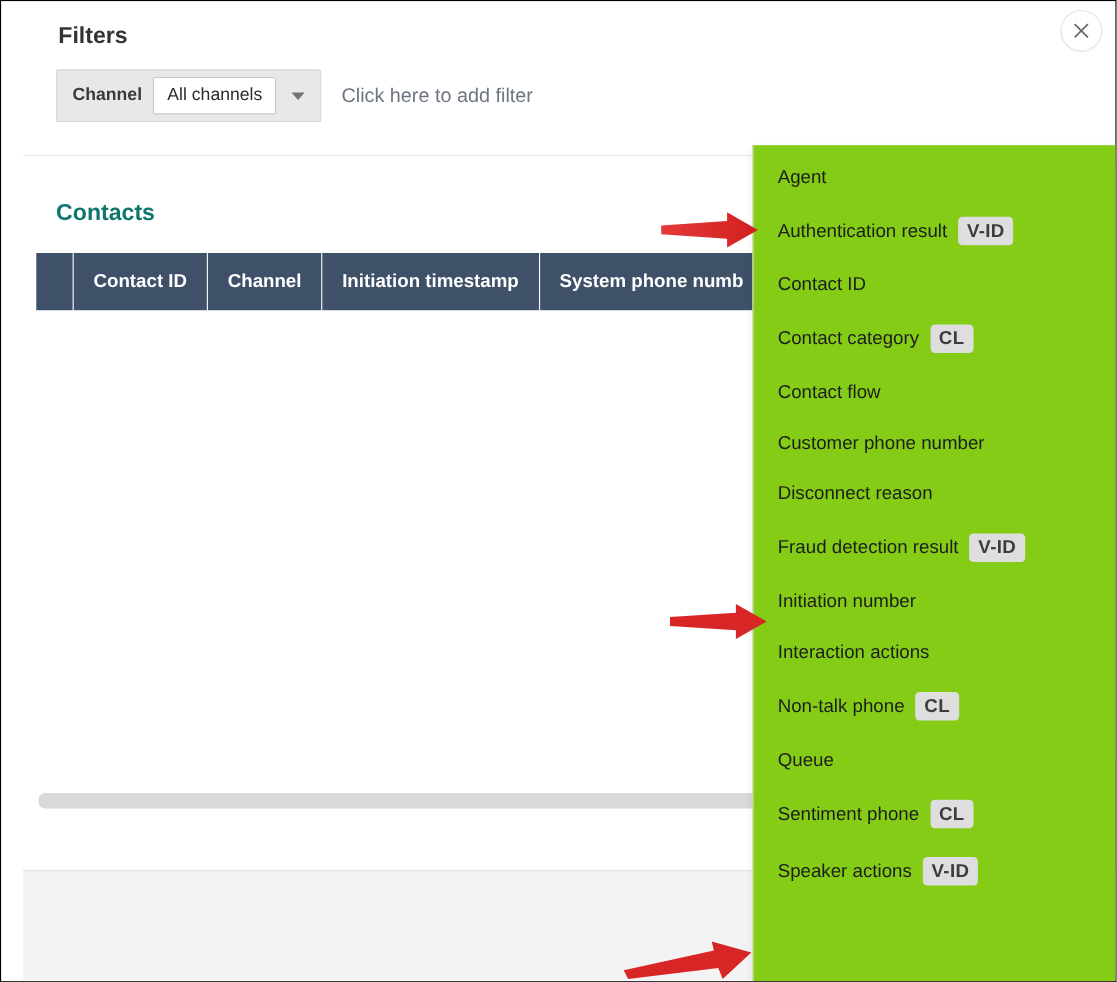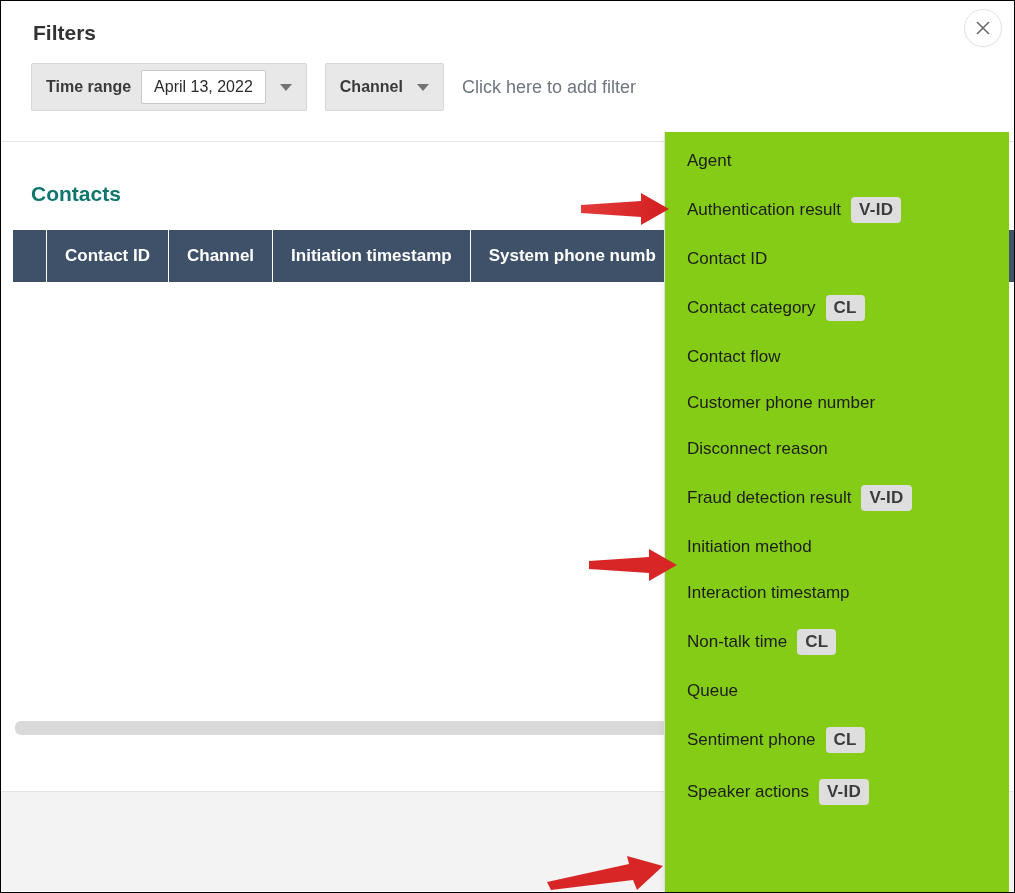--- a/index.html
+++ b/index.html
@@ -10,20 +10,21 @@
     width: 1015px;
     height: 893px;
     overflow: hidden;
     position: relative;
     border: 1px solid #000;
   }
   .panel {
     padding: 0;
     position: relative;
     height: 100%;
+    margin-left: 20px;
   }
   .filters-heading {
     font-size: 21px;
     font-weight: 700;
     color: #333;
     padding: 20px 30px 18px 32px;
   }
   .close-btn {
     position: absolute;
     top: 8px;
@@ -209,26 +210,22 @@
     <svg width="14" height="14" viewBox="0 0 14 14" stroke="#6a6a6a" stroke-width="1.6" fill="none">
       <line x1="1" y1="1" x2="13" y2="13"></line>
         <line x1="13" y1="1" x2="1" y2="13"></line>
     </svg>
   </button>
 
   <div class="filters-heading">Filters</div>
 
   <div class="filter-bar">
     <div class="filter-pill">
-      <span class="filter-label">Time range</span>
-      <span class="filter-value">April 13, 2022</span>
-      <span class="caret"></span>
-    </div>
-    <div class="filter-pill">
       <span class="filter-label">Channel</span>
+      <span class="filter-value">All channels</span>
       <span class="caret"></span>
     </div>
     <div class="add-filter-input">
       <input type="text" placeholder="Click here to add filter" style="">
     </div>
   </div>
 
   <div class="contacts-section">
     <div class="contacts-heading">Contacts</div>
     <div class="table-header">
@@ -268,27 +265,27 @@
         <span>Customer phone number</span>
       </div>
       <div class="dropdown-item">
         <span>Disconnect reason</span>
       </div>
       <div class="dropdown-item">
         <span>Fraud detection result</span>
         <span class="badge">V-ID</span>
       </div>
       <div class="dropdown-item">
-        <span>Initiation method</span>
-      </div>
-      <div class="dropdown-item">
-        <span>Interaction timestamp</span>
-      </div>
-      <div class="dropdown-item">
-        <span>Non-talk time</span>
+        <span>Initiation number</span>
+      </div>
+      <div class="dropdown-item">
+        <span>Interaction actions</span>
+      </div>
+      <div class="dropdown-item">
+        <span>Non-talk phone</span>
         <span class="badge">CL</span>
       </div>
       <div class="dropdown-item">
         <span>Queue</span>
       </div>
       <div class="dropdown-item">
         <span>Sentiment phone</span>
         <span class="badge">CL</span>
       </div>
       <div class="dropdown-item">

